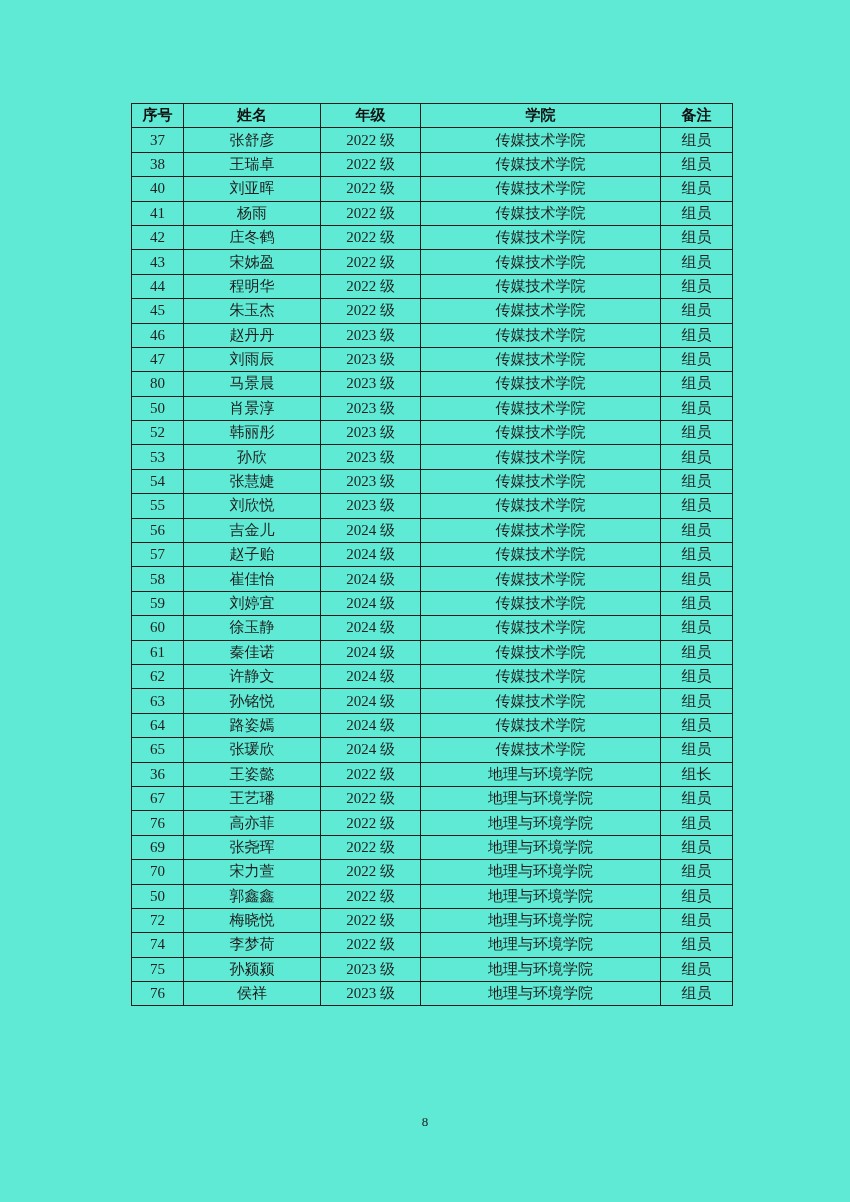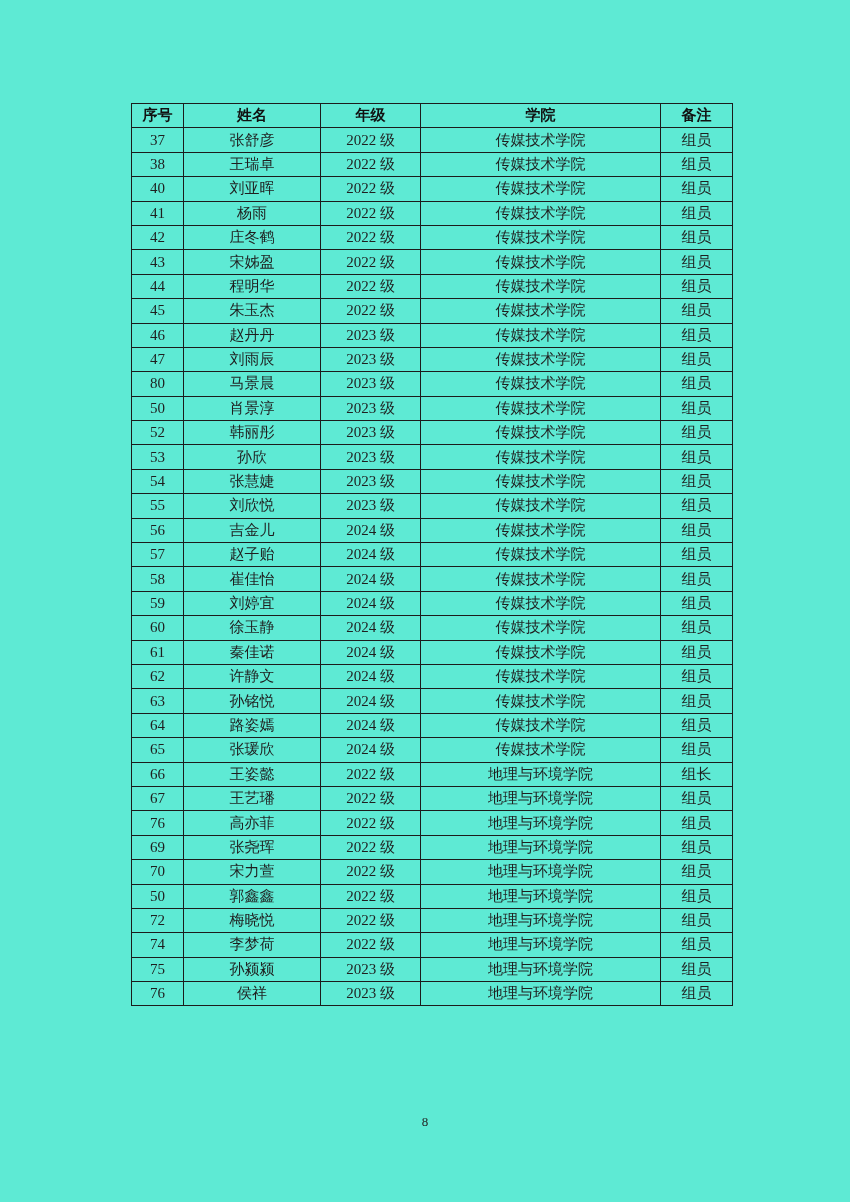--- a/index.html
+++ b/index.html
@@ -258,21 +258,21 @@
           <td>组员</td>
         </tr>
         <tr>
           <td>65</td>
           <td>张瑗欣</td>
           <td>2024 级</td>
           <td>传媒技术学院</td>
           <td>组员</td>
         </tr>
         <tr>
-          <td>66</td>
+          <td>36</td>
           <td>王姿懿</td>
           <td>2022 级</td>
           <td>地理与环境学院</td>
           <td>组长</td>
         </tr>
         <tr>
           <td>67</td>
           <td>王艺璠</td>
           <td>2022 级</td>
           <td>地理与环境学院</td>

